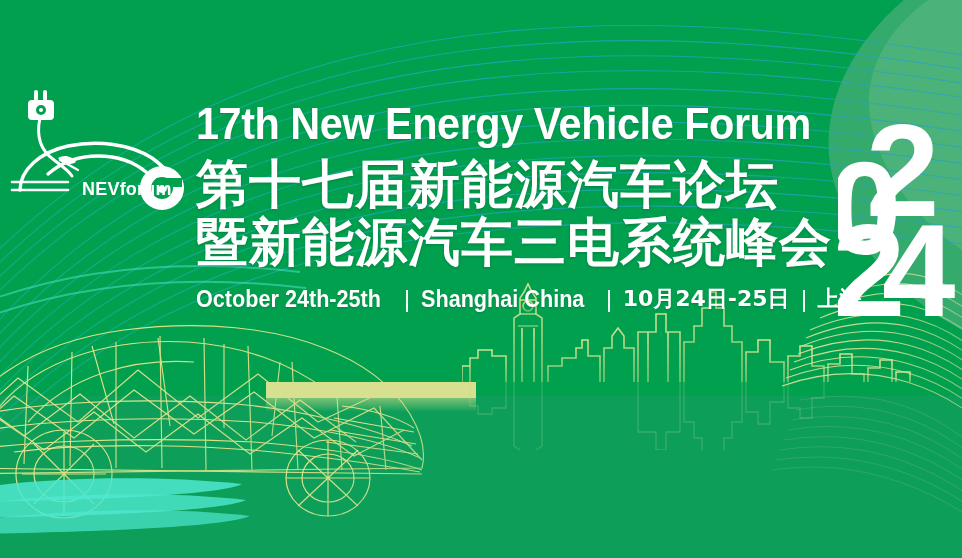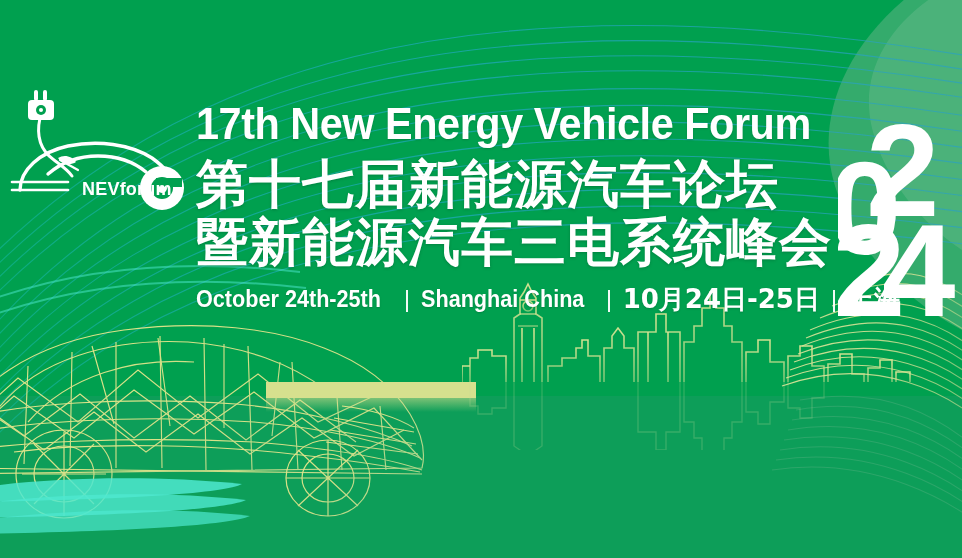--- a/index.html
+++ b/index.html
@@ -68,21 +68,21 @@
     color:#ffffff;
   }
   .meta-en{
     font-family:"Liberation Sans Narrow","Liberation Sans",sans-serif;
     font-weight:bold;font-size:23px;line-height:26px;
     transform:scaleX(.94);transform-origin:left center;
     text-shadow:0 1px 2px rgba(0,60,30,.25);
   }
   .meta-cn{
     font-family:"DejaVu Sans","Liberation Sans",sans-serif;
-    font-weight:bold;font-size:26px;line-height:26px;
+    font-weight:bold;font-size:22px;line-height:26px;
     text-shadow:0 1px 2px rgba(0,60,30,.25);
   }
   .sep{
     display:inline-block;
     width:2px;height:22px;
     background:#ffffff;
     margin:0 13px;
     flex:none;
     opacity:.95;
   }

